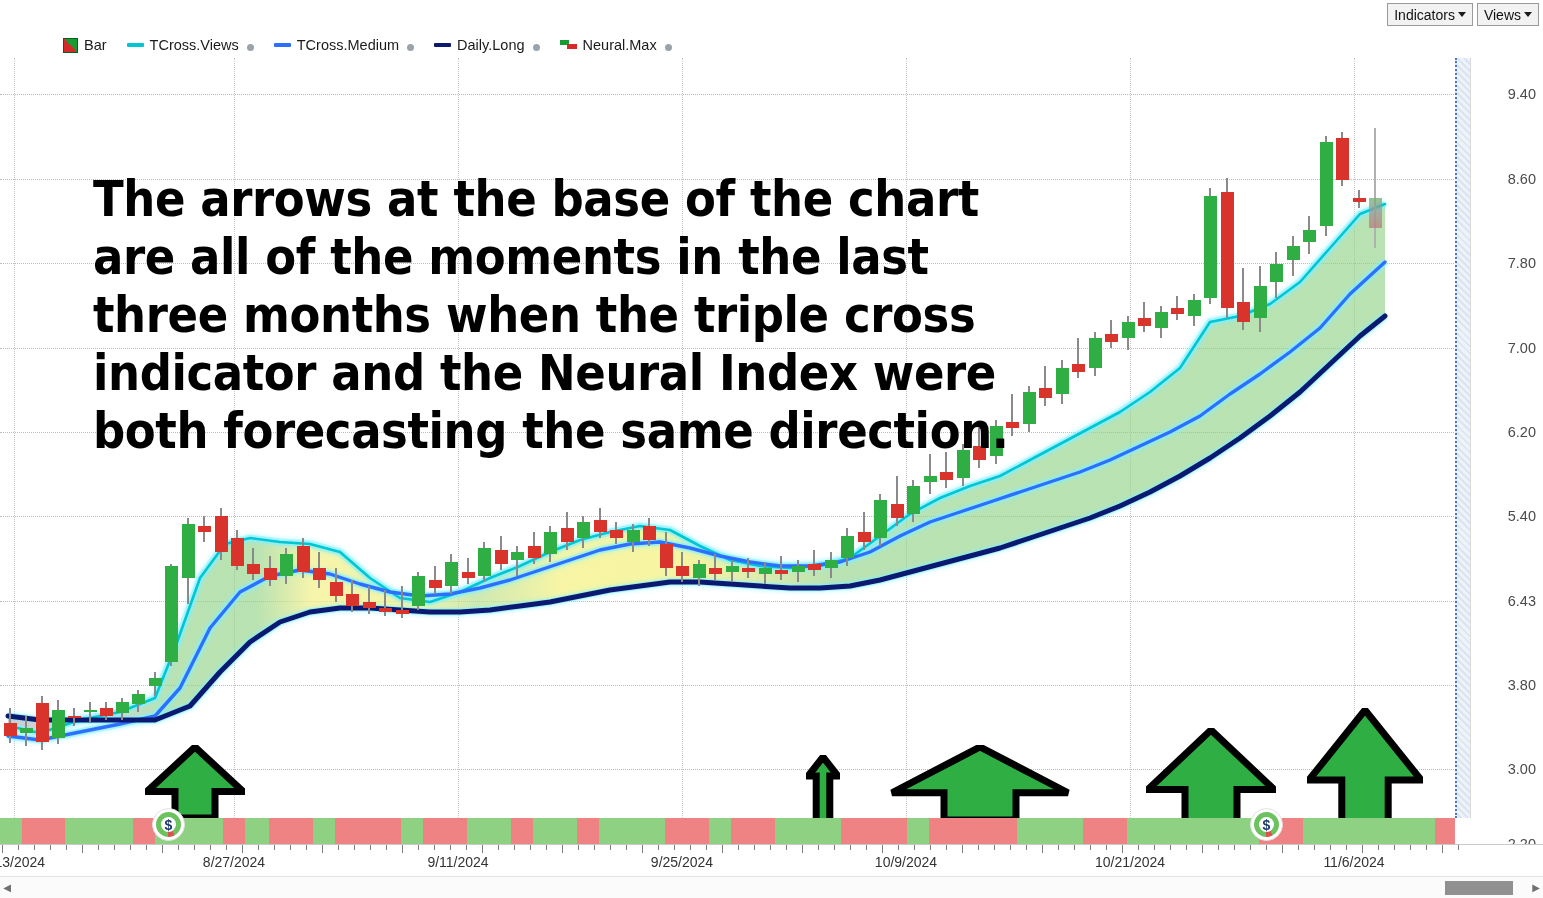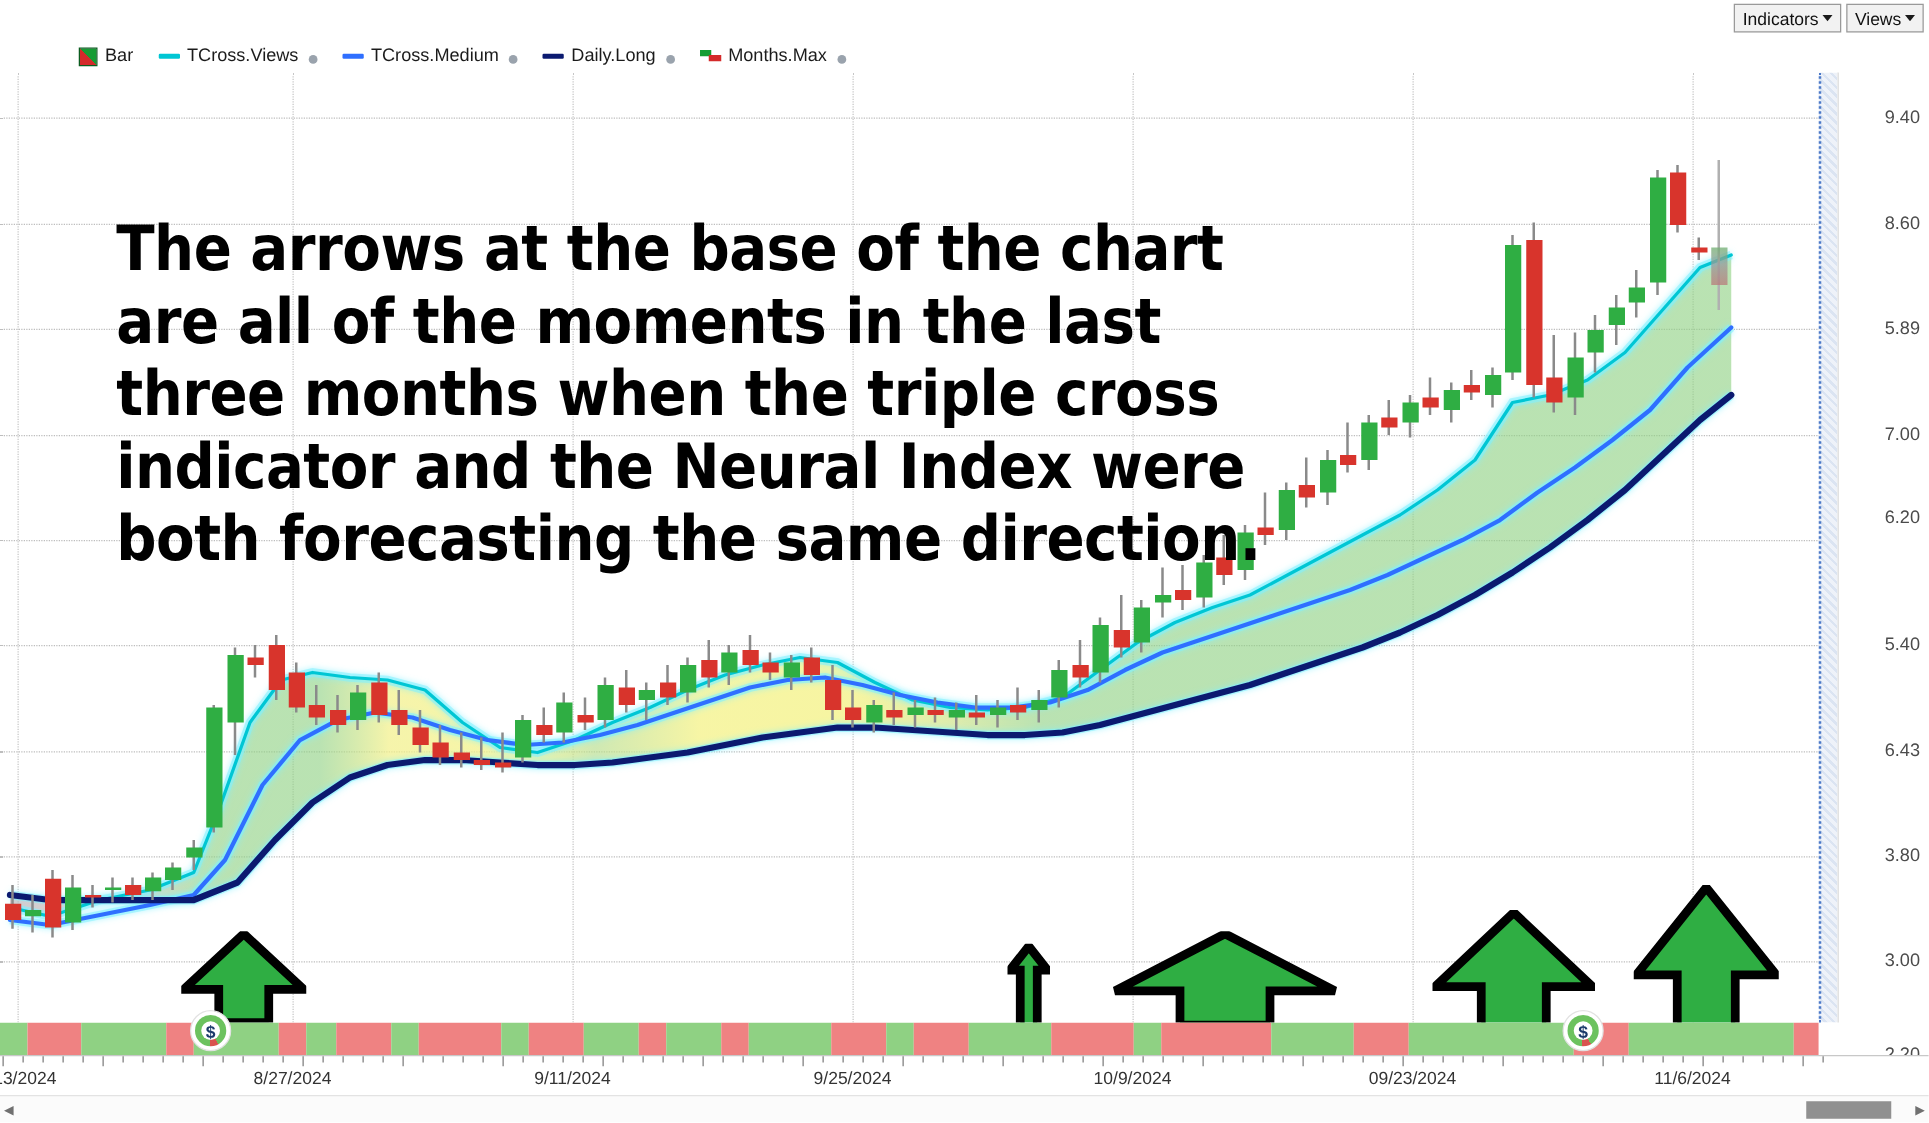--- a/index.html
+++ b/index.html
@@ -226,21 +226,21 @@
       <div class="lg-item">
         <span class="lg-line" style="background:#0b1a70"></span>
         <span>Daily.Long</span>
         <span class="lg-dot"></span>
       </div>
       <div class="lg-item">
         <span class="lg-swatch-nx">
           <i class="g"></i>
           <i class="r"></i>
         </span>
-        <span>Months.Max</span>
+        <span>Neural.Max</span>
         <span class="lg-dot"></span>
       </div>
     </div>
 
   <div class="chart-area">
     <div class="plot" id="plot">
         <div class="grid-h" style="top: 36px;"></div>
         <div class="grid-h" style="top: 121px;"></div>
         <div class="grid-h" style="top: 205px;"></div>
         <div class="grid-h" style="top: 290px;"></div>
@@ -688,23 +688,23 @@
       <div class="badge" style="left: 1250px; top: 808px;">
         <span class="ring"></span>
                  <span class="hole"></span>
                  <span class="dollar">$</span>
       </div>
     </div>
 
   <div class="price-axis" id="price-axis">
       <div class="price-tick" style="top: 36px;">9.40</div>
       <div class="price-tick" style="top: 121px;">8.60</div>
-      <div class="price-tick" style="top: 205px;">5.89</div>
+      <div class="price-tick" style="top: 205px;">7.80</div>
       <div class="price-tick" style="top: 290px;">7.00</div>
-      <div class="price-tick" style="top: 356px; text-align: right;">6.20</div>
+      <div class="price-tick" style="top: 374px; text-align: right;">6.20</div>
       <div class="price-tick" style="top: 458px;">5.40</div>
       <div class="price-tick" style="top: 543px;">6.43</div>
       <div class="price-tick" style="top: 627px;">3.80</div>
       <div class="price-tick" style="top: 711px;">3.00</div>
       <div class="price-tick" style="top: 786px;">2.20</div>
     </div>
 
   <div class="date-axis">
     <div class="date-ticks" id="date-ticks">
         <div class="date-tick" style="left: 2px; height: 8px;"></div>
@@ -799,21 +799,21 @@
         <div class="date-tick" style="left: 1426px; height: 5px;"></div>
         <div class="date-tick" style="left: 1442px; height: 8px;"></div>
         <div class="date-tick" style="left: 1458px; height: 5px;"></div>
       </div>
     <div id="date-labels">
         <div class="date-lbl" style="left: 14px;">8/13/2024</div>
         <div class="date-lbl" style="left: 234px;">8/27/2024</div>
         <div class="date-lbl" style="left: 458px;">9/11/2024</div>
         <div class="date-lbl" style="left: 682px;">9/25/2024</div>
         <div class="date-lbl" style="left: 906px;">10/9/2024</div>
-        <div class="date-lbl" style="left: 1130px;">09/23/2024</div>
+        <div class="date-lbl" style="left: 1130px;">10/21/2024</div>
         <div class="date-lbl" style="left: 1354px;">11/6/2024</div>
       </div>
   </div>
 
   <div class="hscroll">
     <span class="sb-arrow">◀</span>
     <div class="sb-track">
       <div class="sb-thumb"></div>
     </div>
     <span class="sb-arrow">▶</span>

